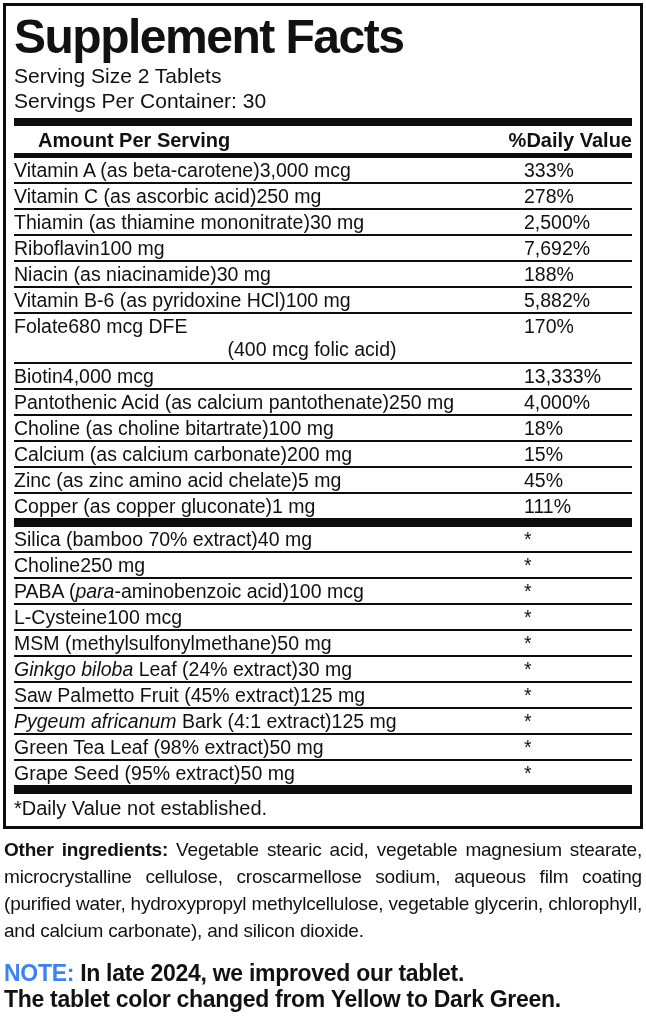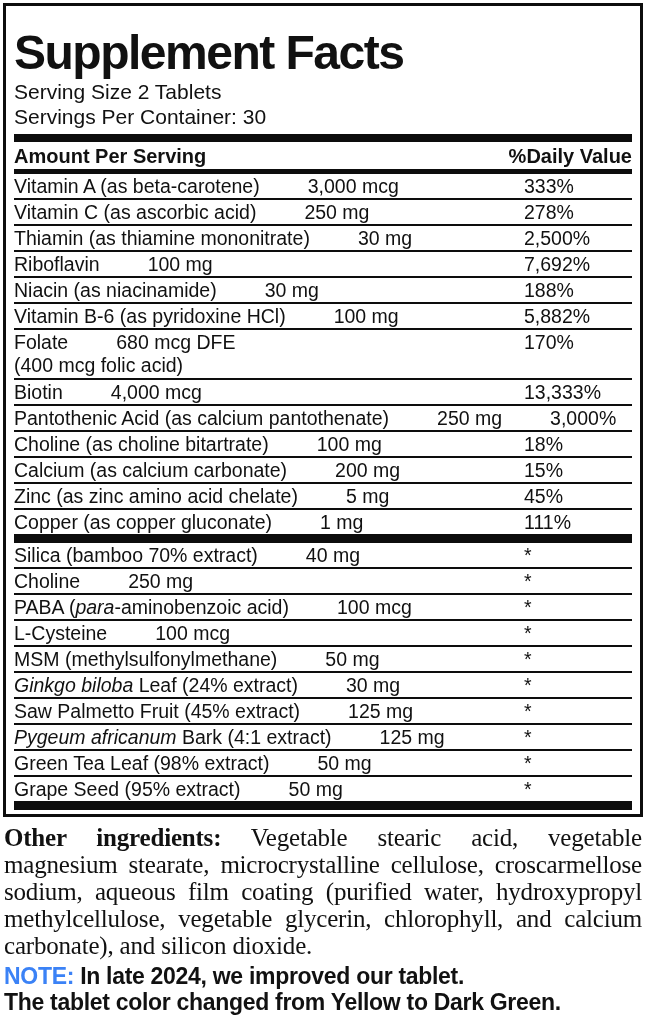--- a/index.html
+++ b/index.html
@@ -4,48 +4,48 @@
 <style>
   html, body { margin:0; padding:0; }
   body {
     width:646px; height:1024px; background:#ffffff;
     font-family:"Liberation Sans", sans-serif; color:#111;
     overflow:hidden;
   }
   .label-box {
     margin:3px 3px 0 3px;
     border:3px solid #0d0d0d;
-    padding:19px 8px 4px 8px;
+    padding:3px 8px 4px 8px;
     background:#fff;
   }
   .title {
     font-size:48px; font-weight:bold; line-height:52px;
     letter-spacing:-1.5px; padding-top:2px;
   }
   .serving { font-size:21px; line-height:25px; }
   .bar { background:#0d0d0d; }
   .bar-thick { height:8px; margin-top:5px; }
   .bar-mid   { height:5px; }
   .bar-sep   { height:9px; }
   .hdr {
     display:flex; justify-content:space-between;
-    font-weight:bold; font-size:20px; line-height:26px; padding-top:1px;
+    font-weight:bold; font-size:20px; line-height:26px; padding-top:1px;margin-left:24px;
   }
   .rows .row { border-top:2px solid #0d0d0d; }
   .rows .row:first-child { border-top:none; }
-  .rline { display:flex; font-size:19.5px; line-height:21px; padding:2px 0 1px 0;gap:48px; }
+  .rline { display:flex; font-size:19.5px; line-height:21px; padding:2px 0 1px 0; }
   .nm  { white-space:nowrap; }
   .it  { font-style:italic; }
   .amt { flex:1; text-align:left; white-space:nowrap; }
   .dv  { width:108px; white-space:nowrap; }
-  .rsub { text-align:left; font-size:19.5px; line-height:22px; padding:0 22px 2px 0; }
+  .rsub { text-align:center; font-size:19.5px; line-height:22px; padding:0 22px 2px 0; }
   .footnote { font-size:20px; line-height:27px; padding-top:1px; }
   .ingredients {
-    margin:7px 4px 4px 4px; font-size:25px; line-height:27px;
-    text-align:justify; letter-spacing:-0.2px;font-family:Liberation Serif, serif;
+    margin:7px 4px 16px 4px; font-size:19px; line-height:27px;
+    text-align:justify; letter-spacing:-0.2px;
   }
   .ingredients .lead { font-weight:bold; }
   .note {
     margin:4px 4px 0 4px; font-size:23px; font-weight:bold;
     line-height:26px; letter-spacing:-0.3px;
   }
   .note .lead { color:#3b82f6; }
 </style>
 </head>
 <body>
@@ -128,21 +128,21 @@
       <span class="nm"><span class="pre">Biotin</span><span class="it"></span><span class="post"></span></span>
       <span class="amt">4,000 mcg</span>
       <span class="dv">13,333%</span>
     </div>
   </div>
 
   <div class="row">
     <div class="rline">
       <span class="nm"><span class="pre">Pantothenic Acid (as calcium pantothenate)</span><span class="it"></span><span class="post"></span></span>
       <span class="amt">250 mg</span>
-      <span class="dv">3,000%</span>
+      <span class="dv">4,000%</span>
     </div>
   </div>
 
   <div class="row">
     <div class="rline">
       <span class="nm"><span class="pre">Choline (as choline bitartrate)</span><span class="it"></span><span class="post"></span></span>
       <span class="amt">100 mg</span>
       <span class="dv">18%</span>
     </div>
   </div>
@@ -251,20 +251,21 @@
     <div class="rline">
       <span class="nm"><span class="pre">Grape Seed (95% extract)</span><span class="it"></span><span class="post"></span></span>
       <span class="amt">50 mg</span>
       <span class="dv">*</span>
     </div>
   </div>
 </div>
 
   <div class="bar bar-sep"></div>
 
+  <div class="footnote">*Daily Value not established.</div>
 </div>
 
 <p class="ingredients"><span class="lead">Other ingredients:</span><span> Vegetable stearic acid, vegetable magnesium stearate, microcrystalline cellulose, croscarmellose sodium, aqueous film coating (purified water, hydroxypropyl methylcellulose, vegetable glycerin, chlorophyll, and calcium carbonate), and silicon dioxide.</span></p>
 
 <div class="note">
   <div><span class="lead">NOTE:</span><span> In late 2024, we improved our tablet.</span></div>
   <div>The tablet color changed from Yellow to Dark Green.</div>
 
 </div>
 

